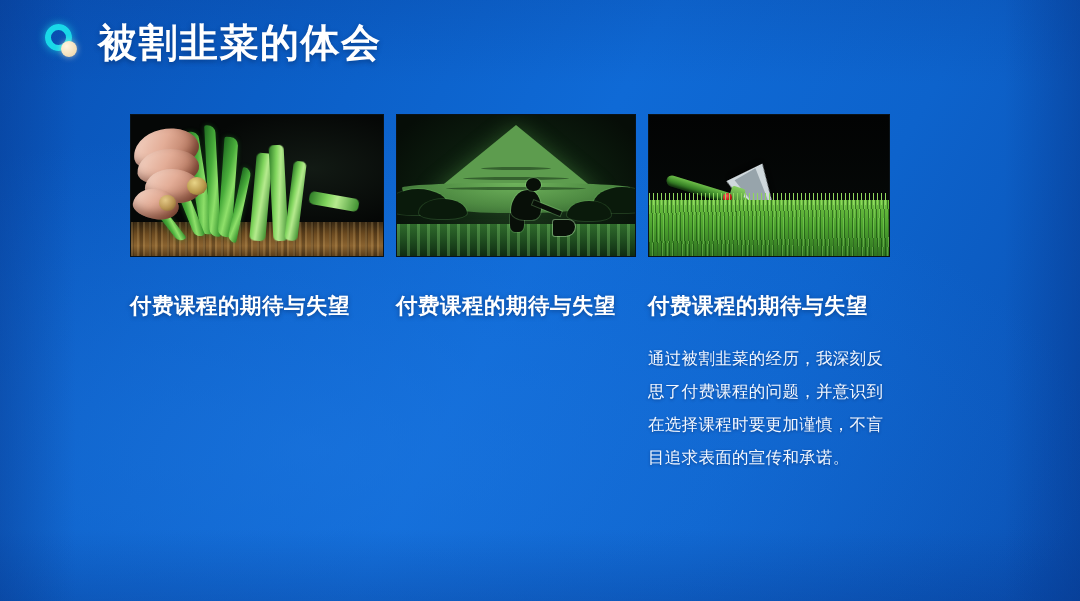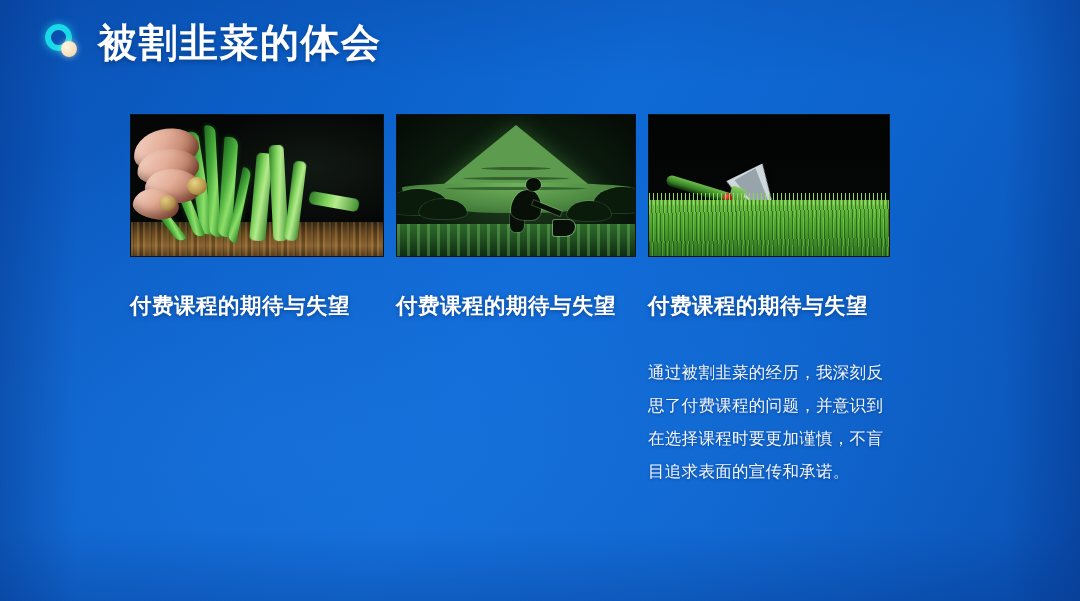--- a/index.html
+++ b/index.html
@@ -110,21 +110,21 @@
   }
   .card-body {
     color: #f2f7ff;
     font-size: 16.5px;
     line-height: 2.0;
     letter-spacing: 0.3px;
     text-shadow: 0 1px 3px rgba(0,25,70,0.45);
   }
   .c1 .card-body { margin-top: 20px; }
   .c2 .card-body { margin-top: 17px; }
-  .c3 .card-body { margin-top: 34px; }
+  .c3 .card-body { margin-top: 20px; }
 
   
   .t1-bg {
     position: absolute; inset: 0;
     background:
       radial-gradient(ellipse 70% 60% at 72% 38%, #121a14 0%, #050706 70%),
       linear-gradient(#070a08, #050706);
   }
   .t1-board {
     position: absolute; left: 0; right: 0; bottom: 0; height: 34px;

